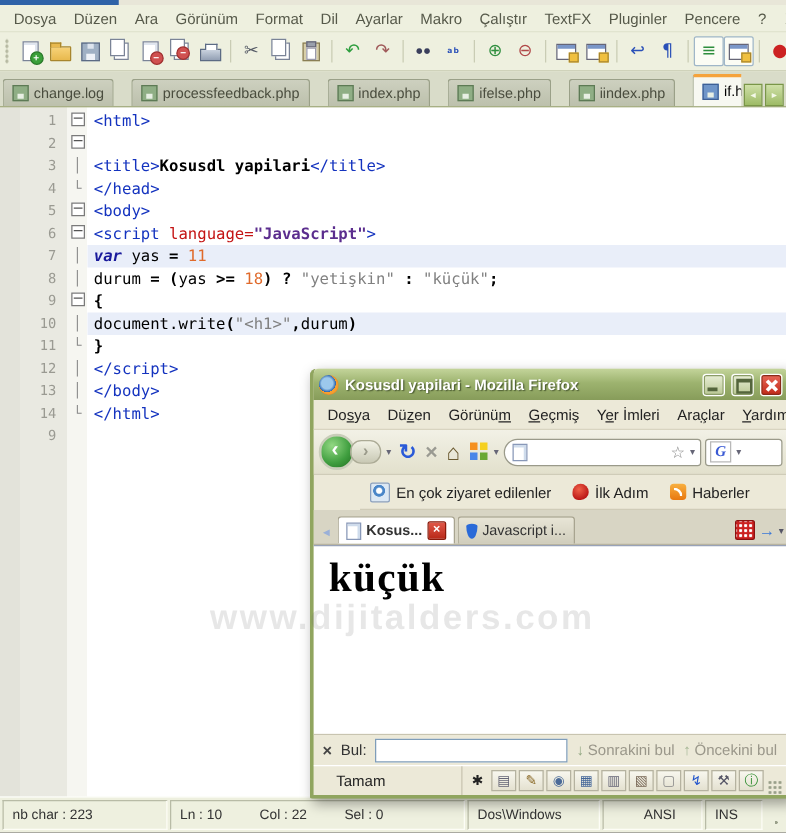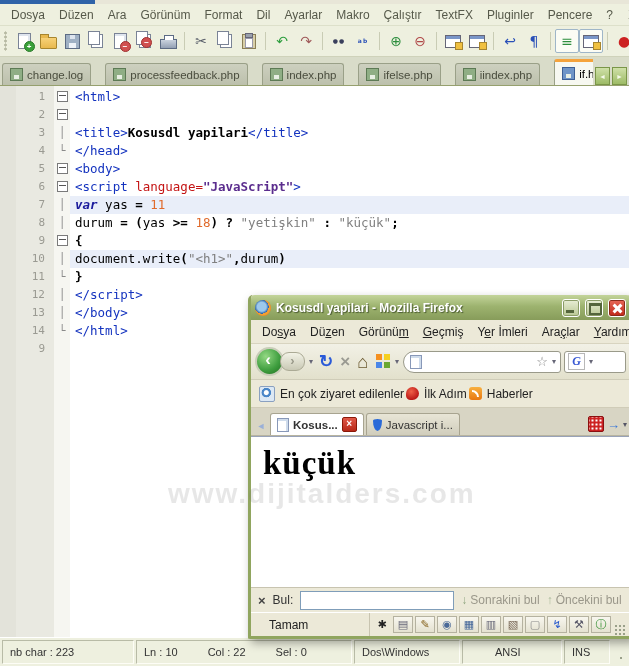--- a/index.html
+++ b/index.html
@@ -102,21 +102,21 @@
   .sg-plain{color:#000;}
 
   #npp-status{height:24px;flex:none;display:flex;align-items:stretch;background:#eef0df;border-top:1px solid #fff;
         font-size:11px;color:#333;padding:2px;gap:2px;}
   .seg{border:1px solid;border-color:#b8bba6 #fdfdf6 #fdfdf6 #b8bba6;display:flex;align-items:center;
        padding:0 7px;white-space:nowrap;box-sizing:border-box;}
   .s1{width:132px;}
   .s2{flex:1;}
   .s2 span{margin-right:30px;}
   .s3{width:106px;}
-  .s4{width:100px;padding-left:32px;}
+  .s4{width:80px;padding-left:32px;}
   .s5{width:46px;}
   .gripn{width:15px;border:none;background-image:radial-gradient(#9aa08a 1px,transparent 1.4px);
          background-size:4px 4px;background-position:bottom right;background-repeat:no-repeat;
          background-size:12px 12px;}
   .gripdots{background-image:radial-gradient(#9aa08a 1px,transparent 1.4px);background-size:4px 4px;}
 
   
   #ff{position:absolute;left:248px;top:295px;width:379px;height:341px;z-index:20;display:flex;flex-direction:column;
       border:3px solid #90a55f;border-top:none;border-radius:5px 5px 2px 2px;
       box-shadow:3px 4px 10px rgba(0,0,0,.35);background:#ece9d8;box-sizing:content-box;}
@@ -163,22 +163,22 @@
   .urlbar{flex:1;min-width:104px;height:22px;background:#fff;border:1px solid #9a9a8a;
         border-radius:11px 3px 3px 11px;display:flex;align-items:center;padding:0 3px 0 6px;gap:3px;box-sizing:border-box;}
   .ffpage{width:10px;height:12px;background:#fff;border:1px solid #8898b8;box-shadow:inset -2px 2px 0 #cfdcEC;flex:none;}
   .urltext{flex:1;height:100%;}
   .stg{color:#888;font-size:13px;background:none;border:none;padding:0;line-height:1;}
   .searchbox{width:62px;flex:none;height:22px;background:#fff;border:1px solid #9a9a8a;border-radius:3px;
         display:flex;align-items:center;gap:3px;padding:0 3px;box-sizing:border-box;}
   .gbadge{width:15px;height:15px;border:1px solid #b8b8b8;color:#3a5ad4;font-weight:bold;font-size:12px;
         display:flex;align-items:center;justify-content:center;font-family:"Liberation Serif",serif;flex:none;}
 
-  .fbook{height:27px;flex:none;display:flex;align-items:center;gap:2px;padding:0 8px;background:#ece9d8;
-        border-bottom:1px solid #d0ccb8;font-size:12px;color:#222;overflow:hidden;}
+  .fbook{height:27px;flex:none;display:flex;align-items:center;gap:17px;padding:0 8px;background:#ece9d8;
+        border-bottom:1px solid #d0ccb8;font-size:12px;color:#222;overflow:hidden;margin-left:37px;}
   .bmk{display:flex;align-items:center;gap:5px;white-space:nowrap;}
   .bmi{display:inline-block;flex:none;}
   .bmi-magnifier{width:14px;height:14px;border:1px solid #8aa0c0;border-radius:2px;
         background:radial-gradient(circle at 45% 40%,#fff 2px,#4a86c8 3px 4.5px,#dce8f4 5px);}
   .bmi-red-fox{width:13px;height:13px;background:radial-gradient(circle at 40% 35%,#f06048,#b81414 75%);
         border-radius:50% 50% 50% 35%;}
   .bmi-rss{width:13px;height:13px;background:linear-gradient(#f8b040,#e87810);border-radius:3px;position:relative;}
   .bmi-rss::after{content:"";position:absolute;left:3px;bottom:3px;width:5px;height:5px;border:2px solid #fff;
         border-left:none;border-bottom:none;border-radius:0 100% 0 0;}
 

